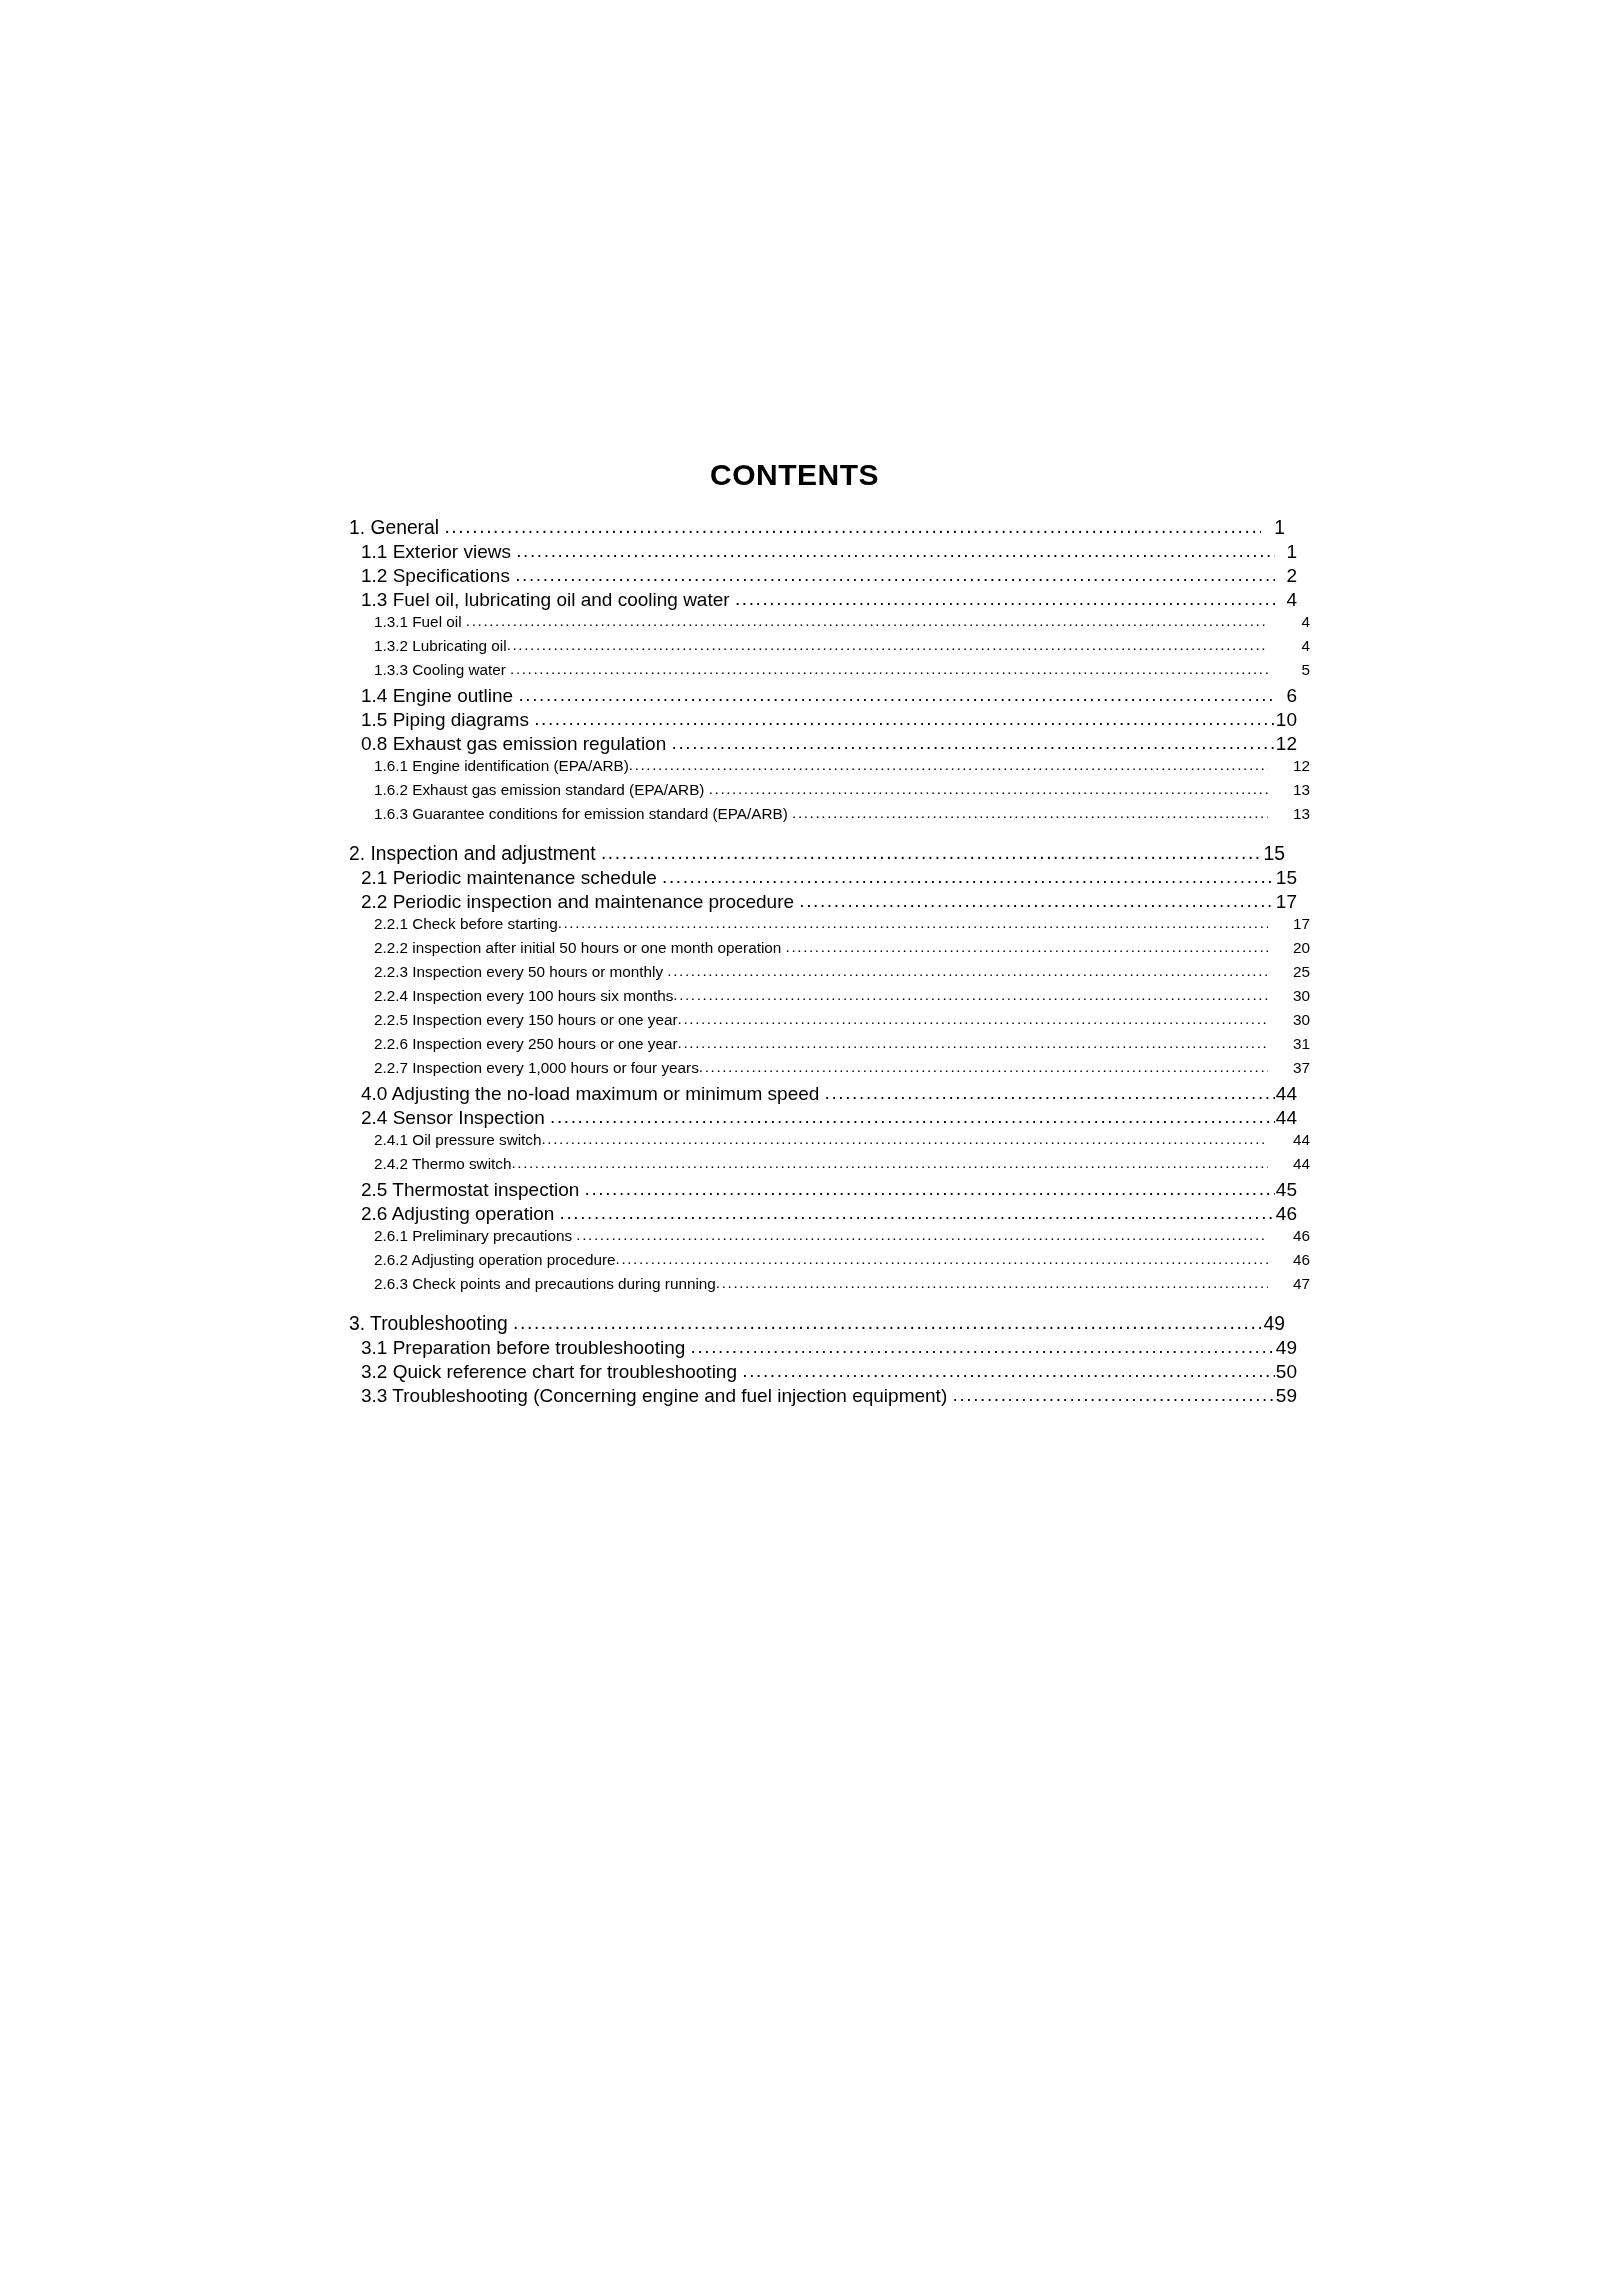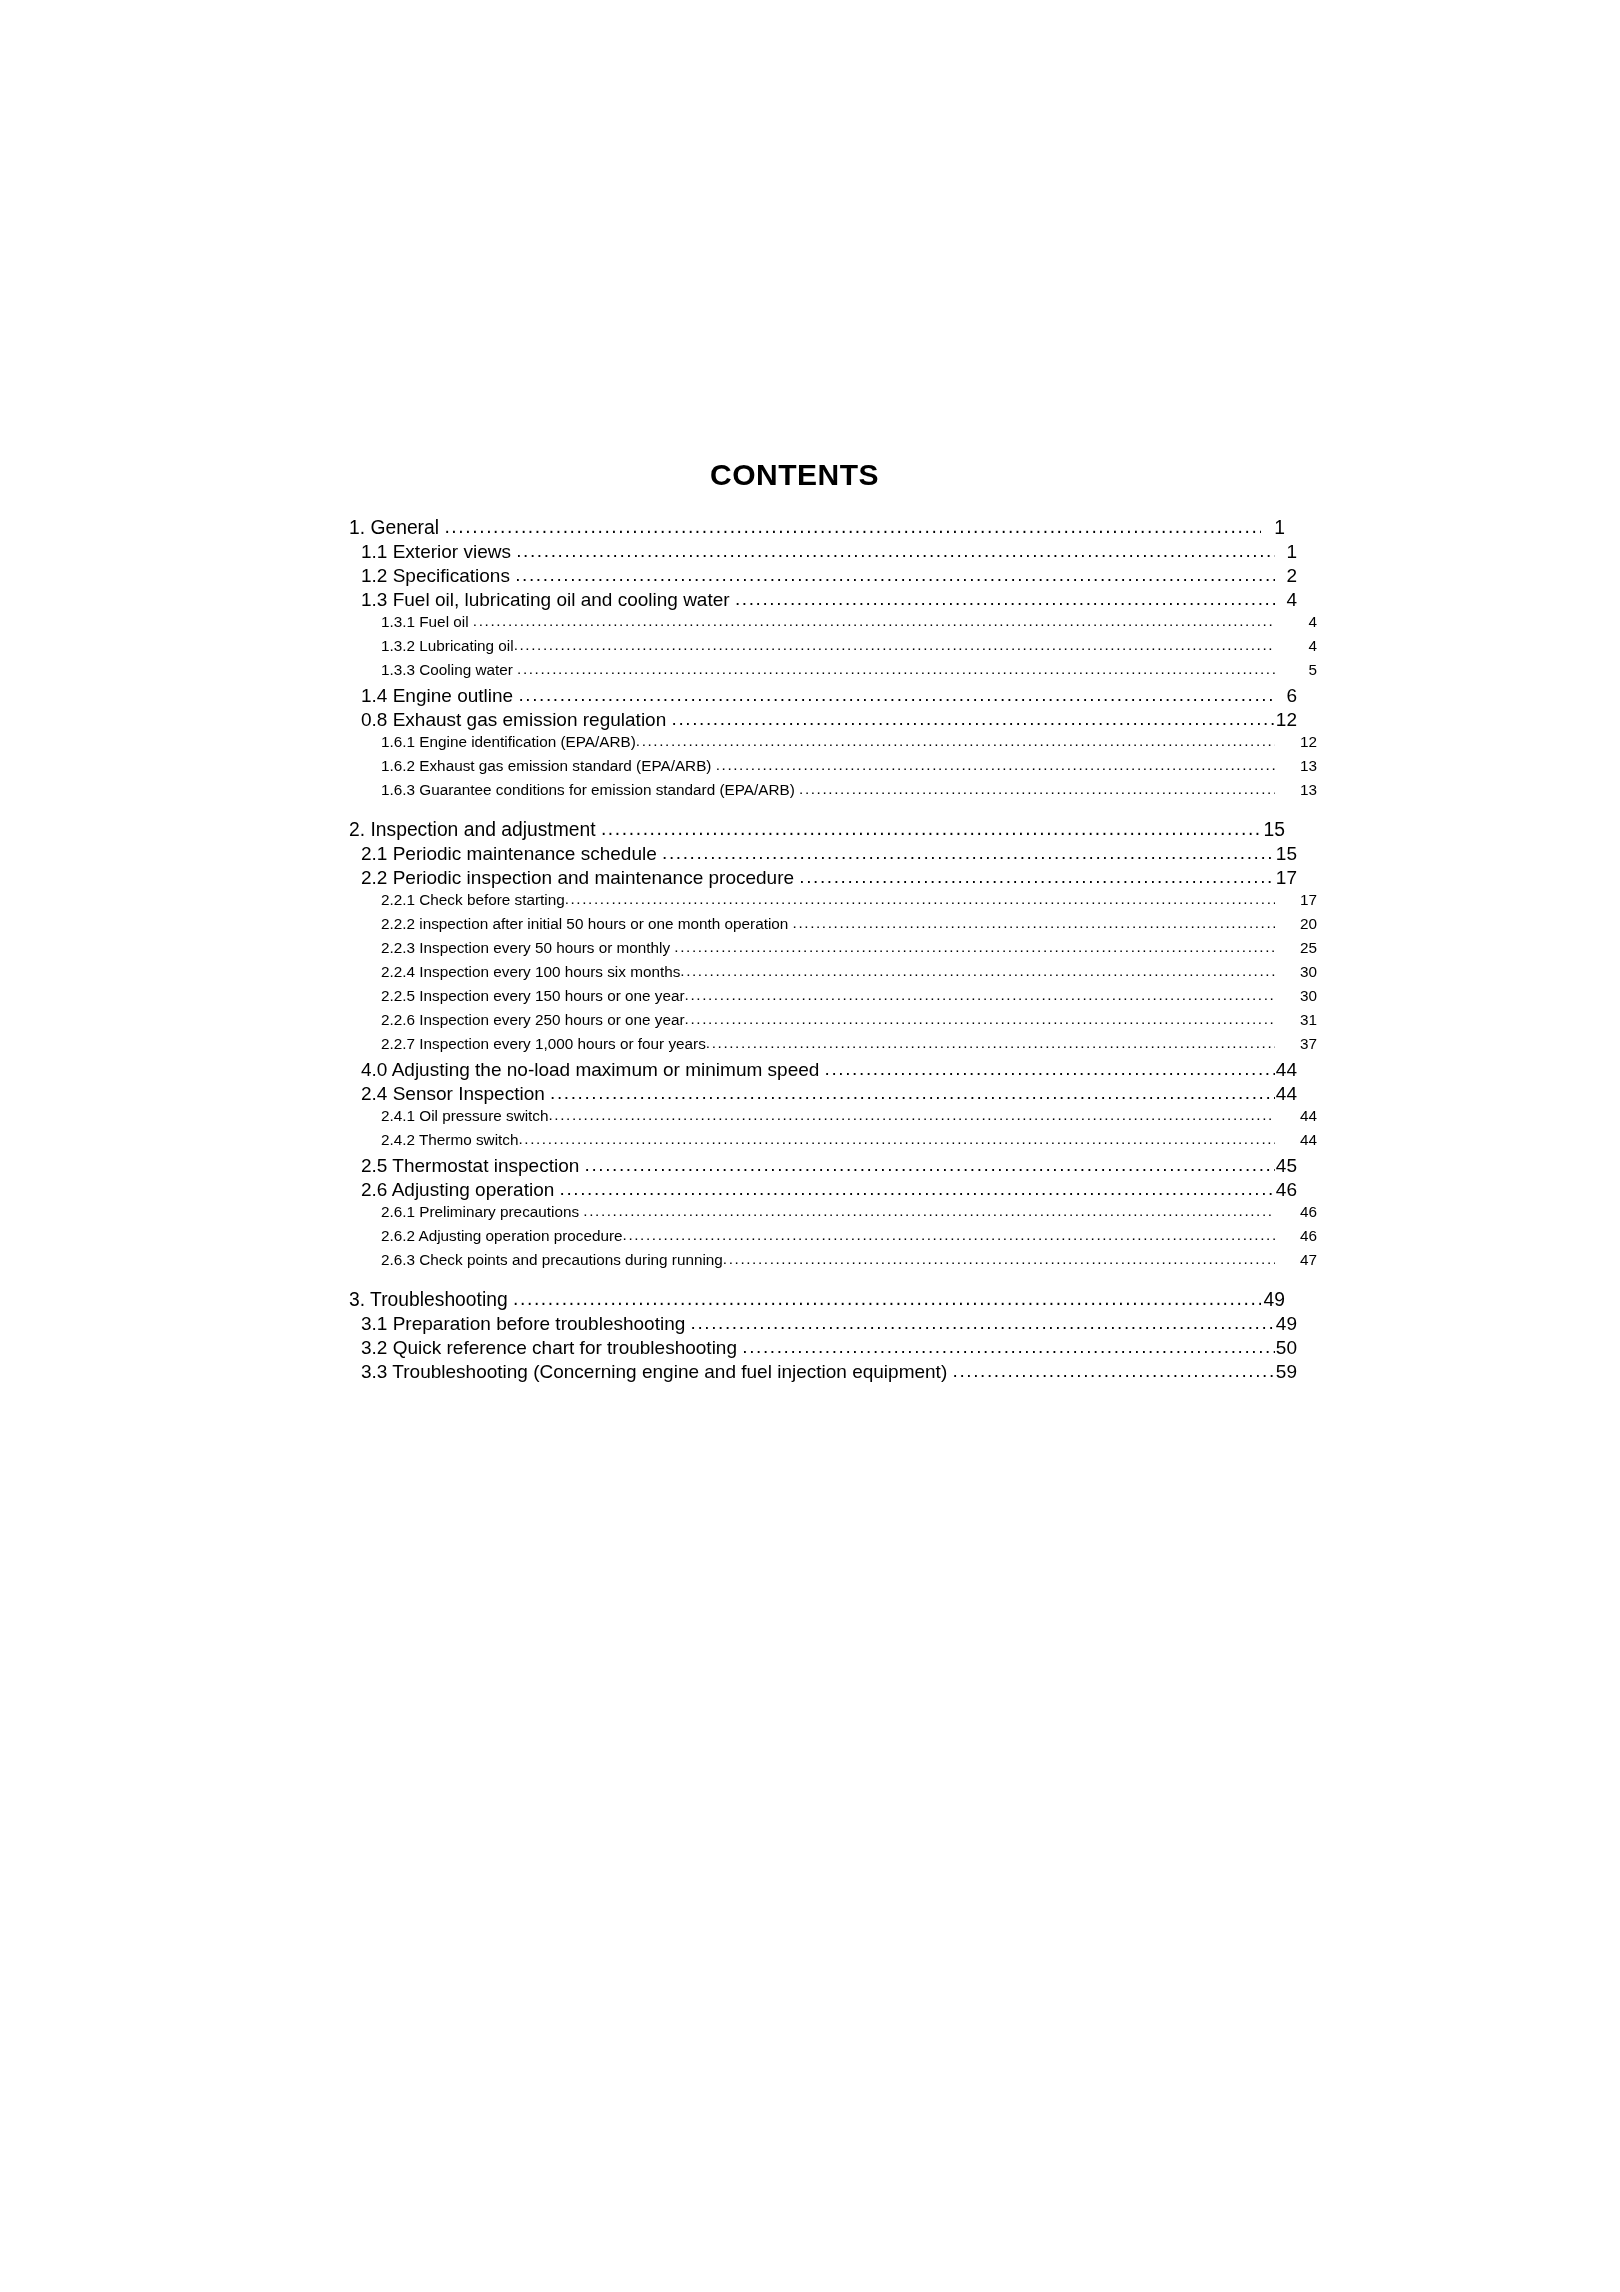--- a/index.html
+++ b/index.html
@@ -95,21 +95,21 @@
 
   
   .lvl2 {
     margin-left: 12px;
     font-size: 19px;
   }
   .lvl2 .toc-page { min-width: 22px; }
 
   
   .lvl3 {
-    margin-left: 32px;
+    margin-left: 25px;
     font-size: 15.3px;
   }
   .lvl3 .toc-leader { top: -1px; }
   .lvl3 .toc-page {
     min-width: 40px;
     padding-left: 2px;
   }
 </style>
 </head>
 <body>
@@ -153,20 +153,25 @@
         <span class="toc-label">1.3.3 Cooling water </span>
         <span class="toc-leader"></span>
         <span class="toc-page">5</span>
       </div>
       <div class="toc-row lvl2">
         <span class="toc-label">1.4 Engine outline </span>
         <span class="toc-leader"></span>
         <span class="toc-page">6</span>
       </div>
       <div class="toc-row lvl2">
+        <span class="toc-label">1.5 Piping diagrams </span>
+        <span class="toc-leader"></span>
+        <span class="toc-page">10</span>
+      </div>
+      <div class="toc-row lvl2">
         <span class="toc-label">0.8 Exhaust gas emission regulation </span>
         <span class="toc-leader"></span>
         <span class="toc-page">12</span>
       </div>
       <div class="toc-row lvl3">
         <span class="toc-label">1.6.1 Engine identification (EPA/ARB)</span>
         <span class="toc-leader"></span>
         <span class="toc-page">12</span>
       </div>
       <div class="toc-row lvl3">

